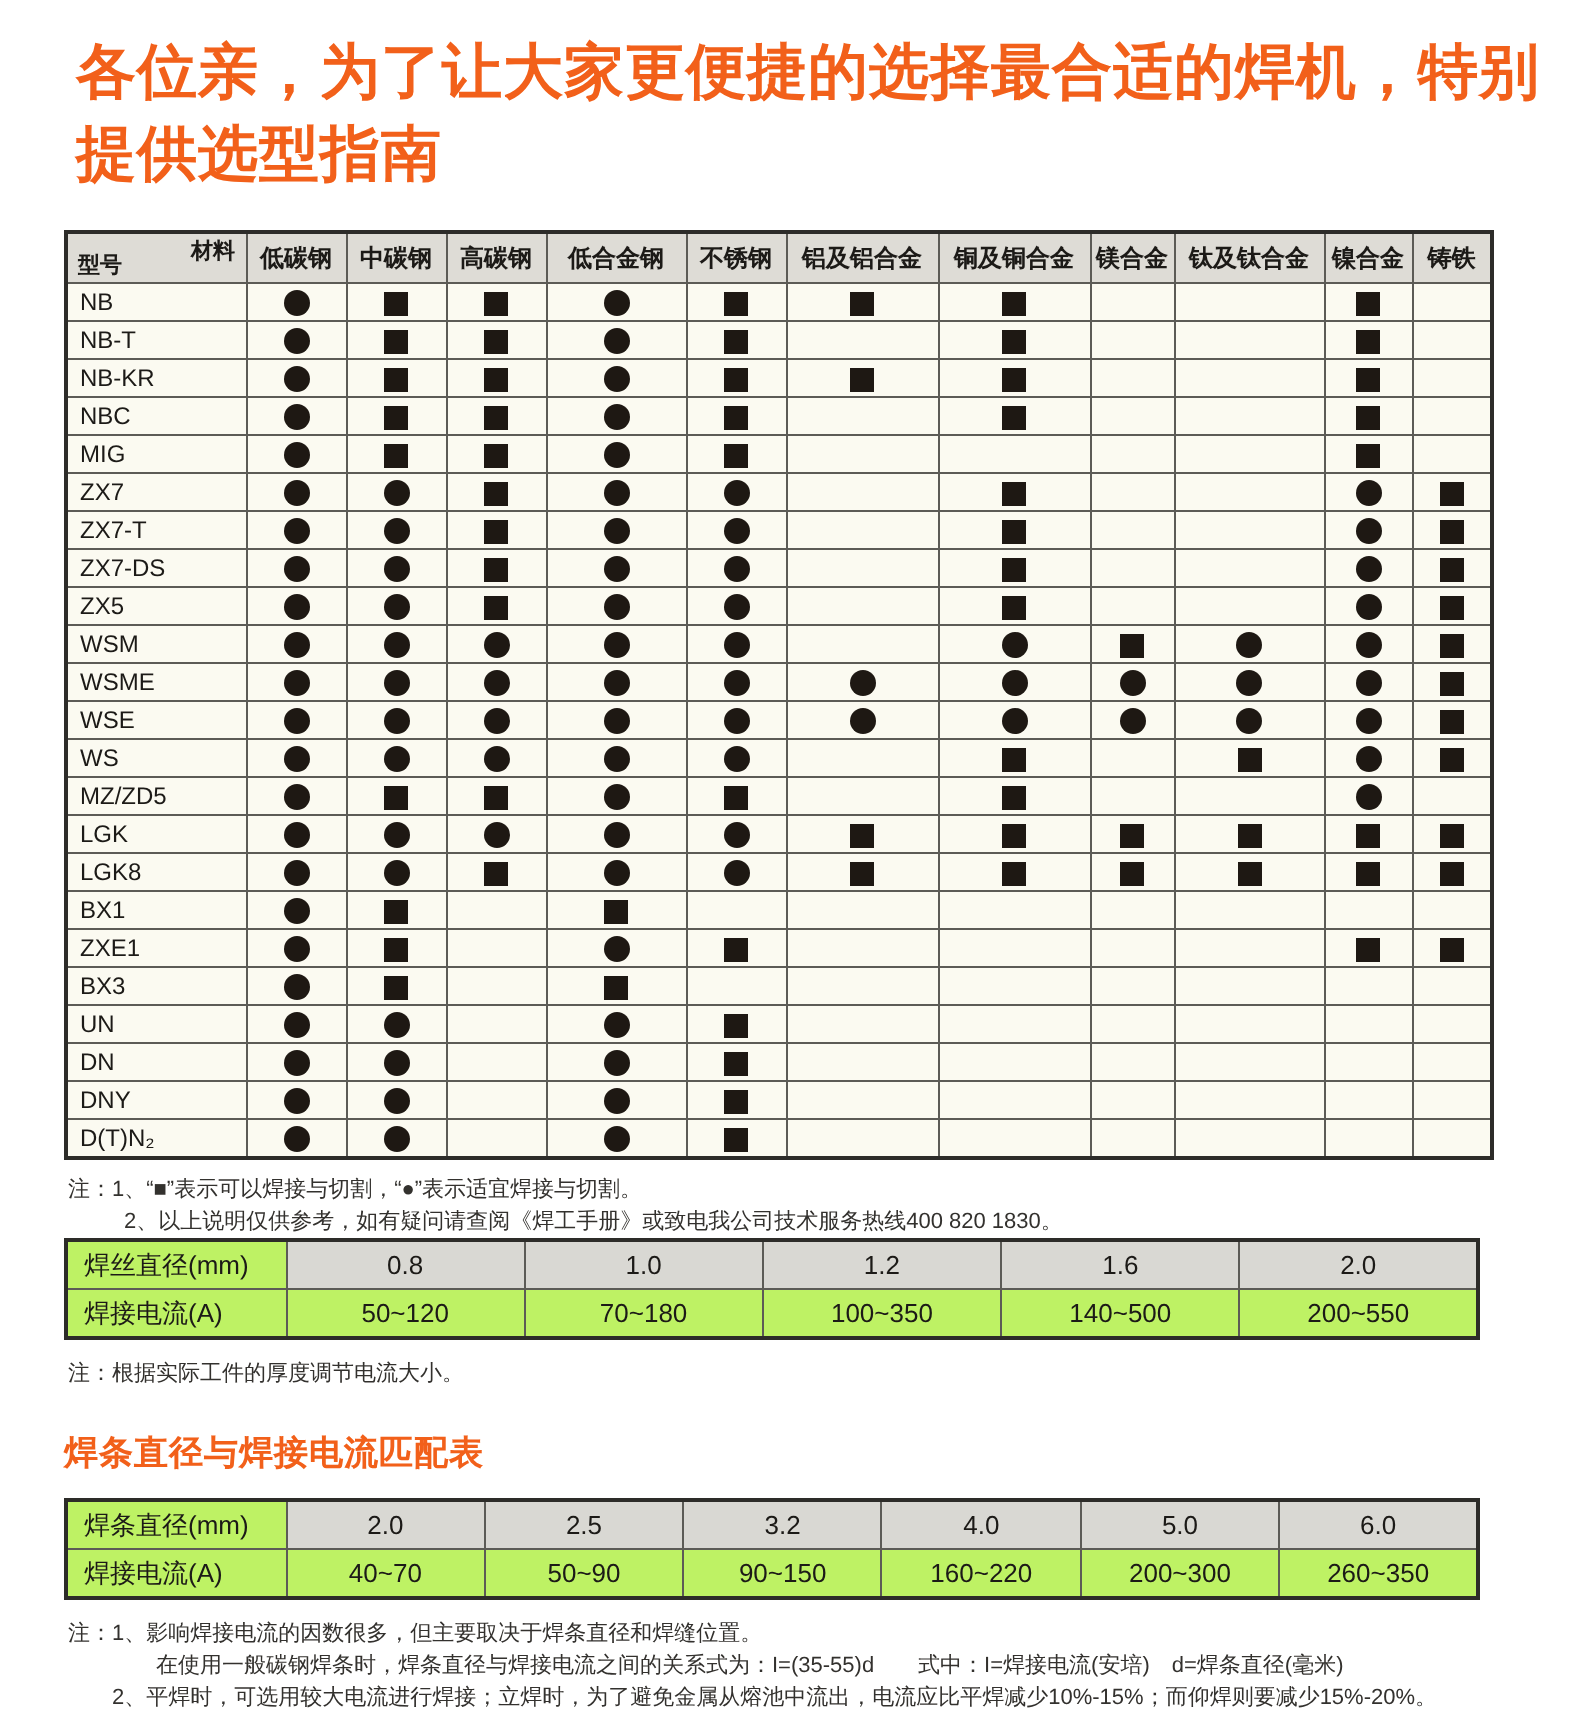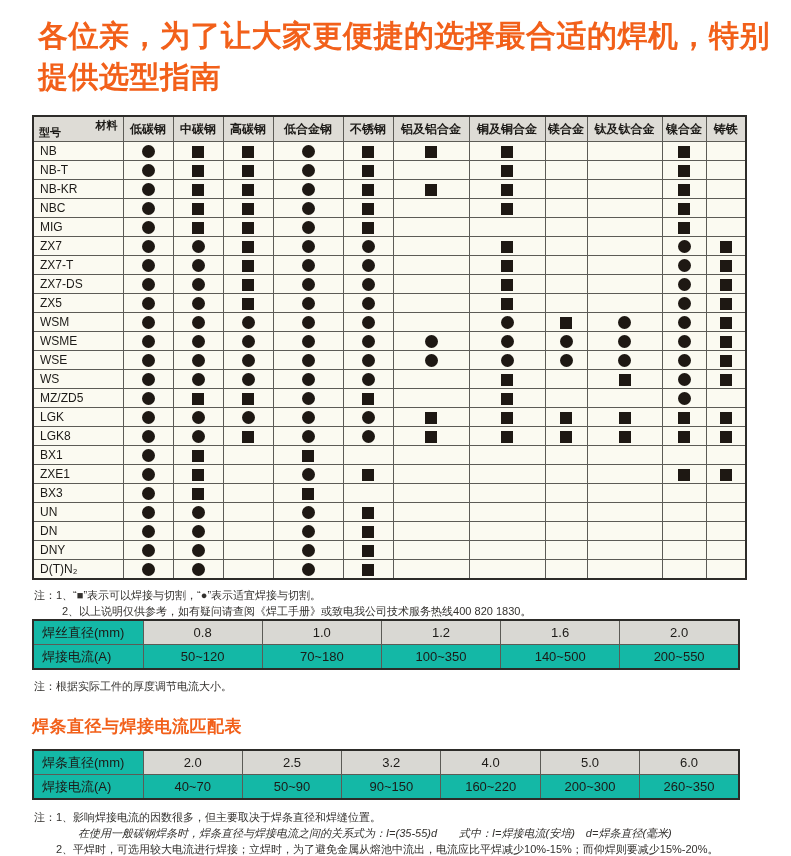--- a/index.html
+++ b/index.html
@@ -29,35 +29,35 @@
   .corner .c-tr{position:absolute;top:1px;right:5px;font-size:11px;font-weight:bold;}
   .corner .c-bl{position:absolute;bottom:1px;left:5px;font-size:11px;font-weight:bold;}
   .mark{display:inline-block;vertical-align:middle;background:#1e1813;}
   .mark.circle{width:13px;height:13px;border-radius:50%;}
   .mark.square{width:12px;height:12px;}
 
   .notes{margin:7px 0 0 34px;font-size:11px;color:#33312e;line-height:16px;}
   .note-line{white-space:nowrap;}
   .indent-sm{margin-left:22px;}
   .indent-md{margin-left:28px;}
-  .indent-lg{margin-left:44px;font-style:italic;}
+  .indent-lg{margin-left:44px;}
 
   .section-title{
     margin:21px 0 11px 32px;
     font-size:17px;font-weight:bold;color:#f2601a;letter-spacing:0.5px;
   }
 
   
   .match-table{
     margin:0 0 0 32px;width:708px;table-layout:fixed;
     border:2px solid #2d2c29;font-size:13px;color:#1c1a17;
   }
   .match-table th,.match-table td{
     border:1px solid #5c5b56;height:23px;text-align:center;vertical-align:middle;
-    background:#14b8a6;font-weight:normal;padding:0;white-space:nowrap;
+    background:#bef264;font-weight:normal;padding:0;white-space:nowrap;
   }
   .match-table .rowlabel{text-align:left;padding-left:8px;}
   .match-table thead th.val{background:#d9d8d3;}
   .single-note{margin:9px 0 0 34px;font-size:11px;color:#33312e;}
 </style>
 </head>
 <body>
 
 <div class="page">
 

